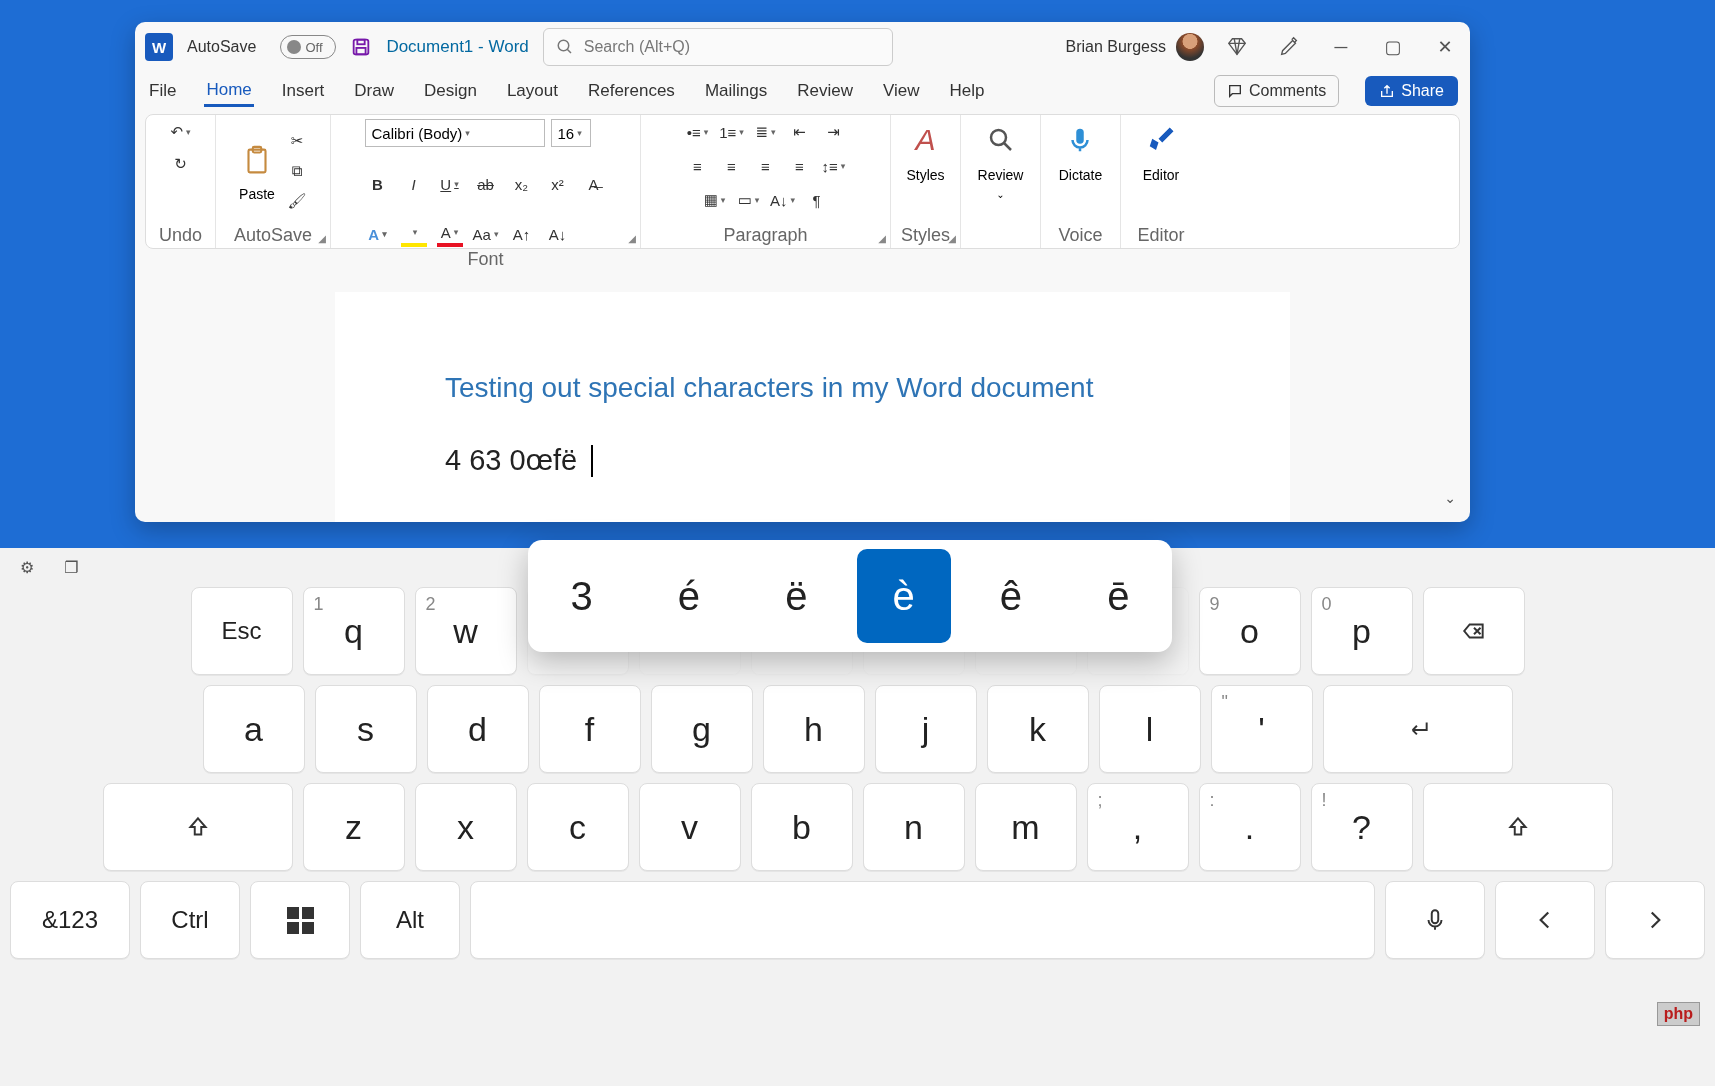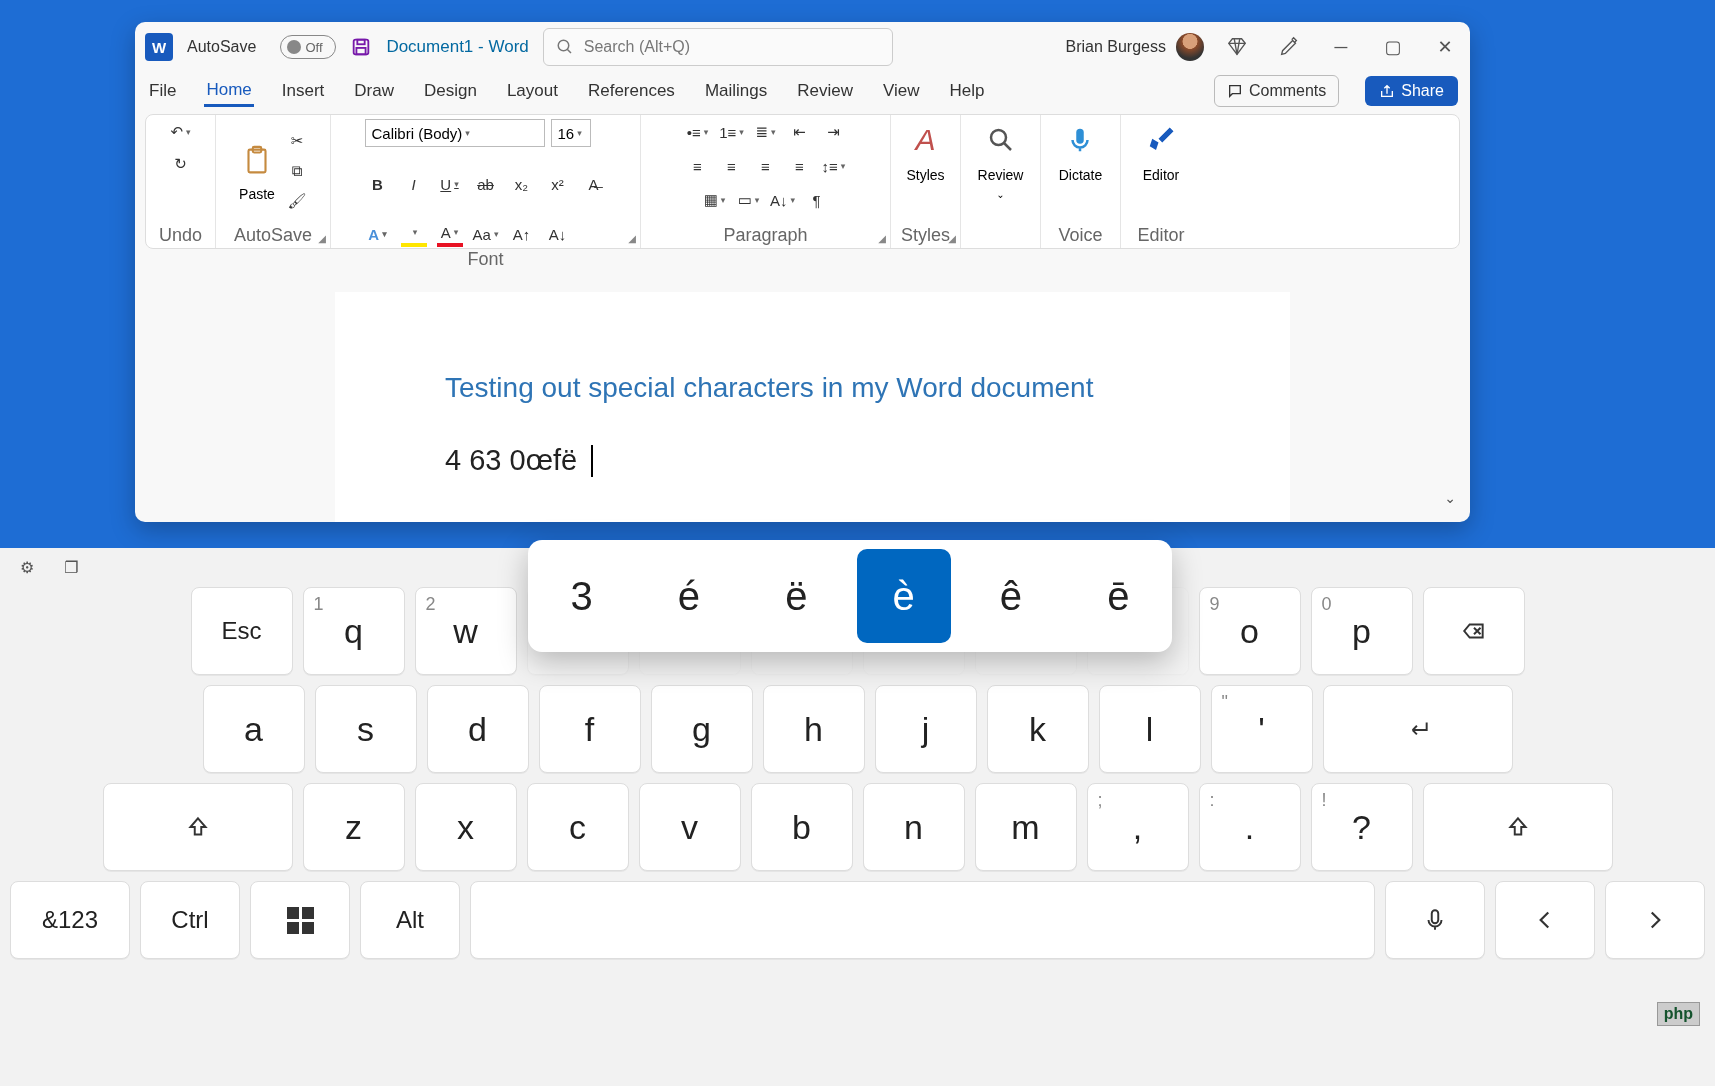--- a/index.html
+++ b/index.html
@@ -63,21 +63,21 @@
 .row1 .key{min-width:102px;}
 .row4 .key{height:78px;}
 .mic svg,.arrow svg,.bksp svg,.enter svg,.shift svg{width:26px;height:26px;}
 
 
 .accent-popup { position:absolute; left:528px; top:540px; width:644px; height:112px; background:#fff; border-radius:14px; box-shadow:0 10px 30px rgba(0,0,0,.25); display:flex; align-items:center; justify-content:space-around; z-index:50; }
 .accent-key { width:94px; height:94px; border-radius:10px; display:flex; align-items:center; justify-content:center; font-size:40px; color:#222; }
 .accent-key.selected { background:#0067c0; color:#fff; }
 .cursor-arrow { position:absolute; left:63px; top:30px; font-size:20px; color:#fff; pointer-events:none; }
 
-.php-badge{position:absolute;right:15px;bottom:60px;background:#ccc;color:#14532d;font-weight:700;font-size:16px;padding:2px 6px;border:1px solid #999;}
+.php-badge{position:absolute;right:15px;bottom:60px;background:#ccc;color:#b91c1c;font-weight:700;font-size:16px;padding:2px 6px;border:1px solid #999;}
 </style>
 </head>
 <body>
 
 <div class="word-window">
 
   <div class="titlebar">
     <div class="wicon">W</div>
     <div class="autosave-wrap">
       <span class="autosave">AutoSave</span>

